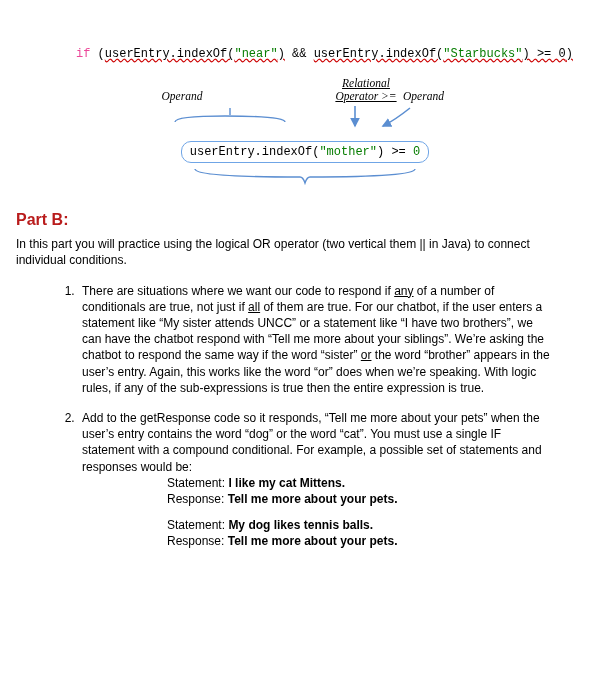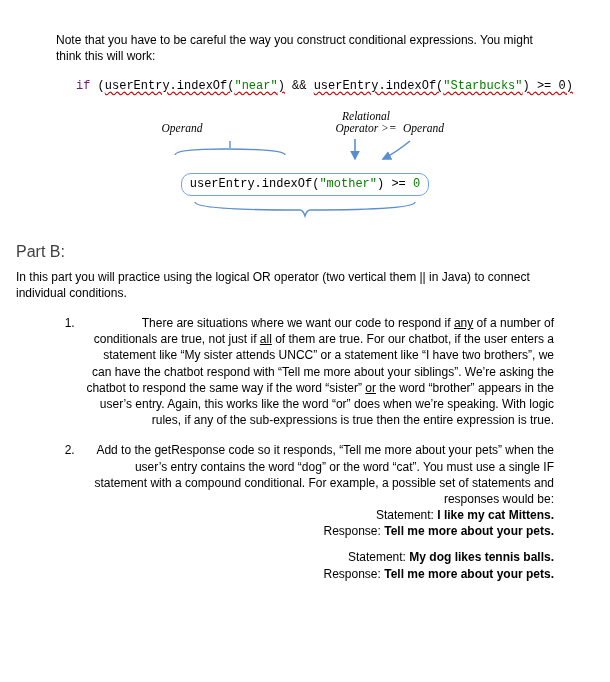--- a/index.html
+++ b/index.html
@@ -22,21 +22,21 @@
   }
   .intro p {
     margin: 0 0 4px 0;
   }
   .code-line {
     font-family: "Consolas", "Courier New", monospace;
     font-size: 12px;
     margin: 14px 0 14px 20px;
     white-space: nowrap;
   }
-  .kw { color: #701a75; }
+  .kw { color: #ec4899; }
   .call { color: #000; }
   .str-squiggle {
     color: #067d00;
     text-decoration-line: underline;
     text-decoration-style: wavy;
     text-decoration-color: #cc0000;
   }
   .num-squiggle {
     color: #000;
     text-decoration-line: underline;
@@ -70,66 +70,62 @@
     font-size: 12px;
     margin-top: 2px;
   }
   .one-cond {
     font-family: "Times New Roman", serif;
     font-style: italic;
     margin-top: 2px;
   }
   h2.partb {
     font-size: 16px;
-    font-weight: 400;
+    font-weight: 700;
     margin: 14px 0 6px -40px;
-    color: #404040;
+    color: #b91c1c;
   }
   .partb-intro {
     margin: 0 0 14px -40px;
   }
   ol.numbered {
     margin: 0 0 0 0;
     padding-left: 22px;
-    text-align: right;
   }
   ol.numbered > li {
     margin-bottom: 14px;
     padding-left: 4px;
   }
   .u { text-decoration: underline; }
   .ex-indent { margin-left: 40px; }
   .ex-indent .lbl { font-weight: 400; }
   .ex-indent .val { font-weight: 700; }
   .ex-block { margin-bottom: 10px; margin-left: 45px; }
 </style>
 </head>
 <body>
 
 <div class="page">
 
-  <div class="intro">
-    <p>Note that you have to be careful the way you construct conditional expressions.  You might think this will work:</p>
-  </div>
 
   <div class="code-line">
     <span class="kw">if</span><span> (</span><span class="str-squiggle"><span class="call">userEntry.indexOf(</span><span>"near"</span><span class="call">)</span></span><span> &amp;&amp; </span><span class="str-squiggle"><span class="call">userEntry.indexOf(</span><span>"Starbucks"</span><span class="call">) &gt;= 0</span></span><span class="num-squiggle">)</span>
   </div>
 
 
   <div class="diagram">
 
     <table style="margin:0 auto; border-collapse:collapse;">
       <tbody>
           <tr>
         <td style="width:90px; vertical-align:bottom; text-align:center;">
           <span class="label-operand">Operand</span>
         </td>
         <td style="width:100px;"></td>
-        <td style="width:70px; vertical-align:bottom; text-align:center;">
+        <td style="width:70px; vertical-align:bottom; text-align:center;text-decoration:underline;">
           <div class="label-relop">
             <span>Relational</span><br>
             <span>Operator &gt;=</span>
           </div>
         </td>
         <td style="width:70px; vertical-align:bottom; text-align:left;">
           <span class="label-operand">Operand</span>
         </td>
       </tr>
       <tr>

